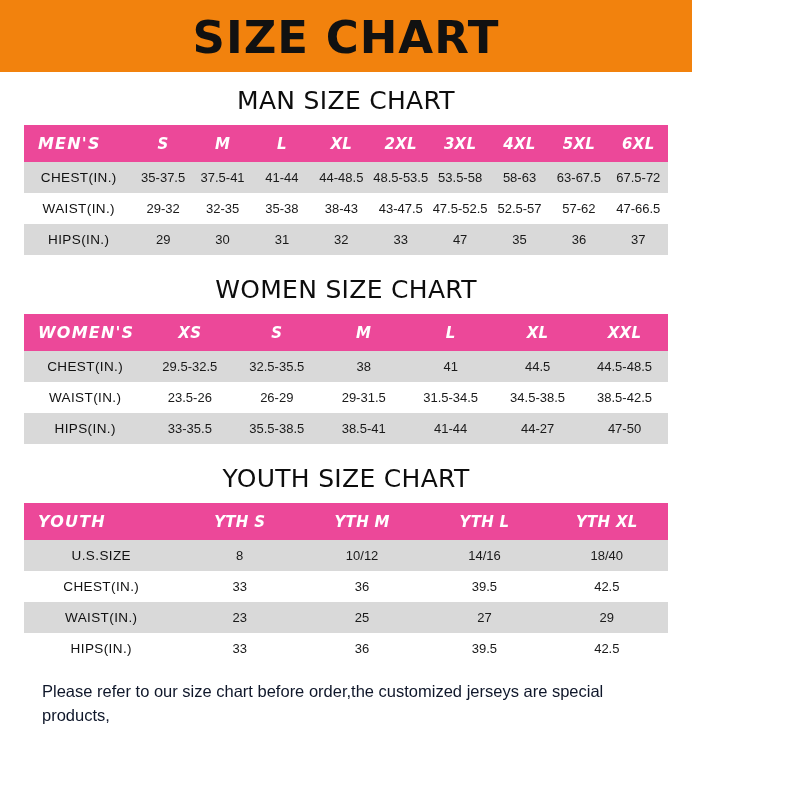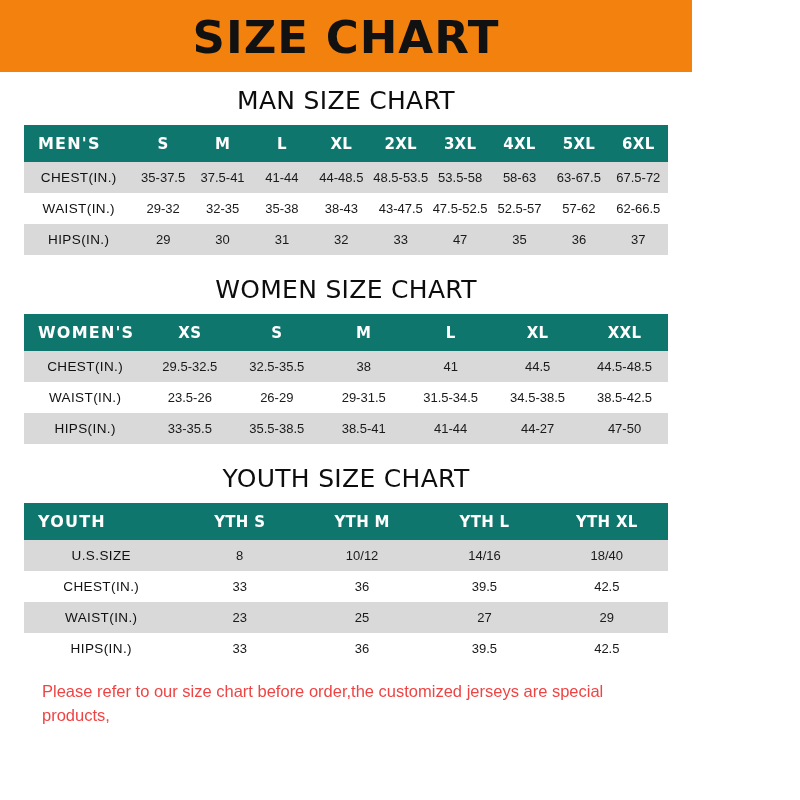--- a/index.html
+++ b/index.html
@@ -60,21 +60,22 @@
     border-collapse: collapse;
     table-layout: fixed;
   }
   table.chart th,
   table.chart td {
     text-align: center;
     vertical-align: middle;
   }
   
   table.chart thead tr {
-    background: #0f766e;
+    background: #ec4899;
+    font-style: italic;
   }
   table.chart thead th {
     color: #ffffff;
     font-family: "DejaVu Sans", sans-serif;
     font-weight: bold;
     font-size: 15px;
     padding: 9px 2px;
     letter-spacing: 0.3px;
   }
   table.chart thead th.rowhead {
@@ -99,21 +100,21 @@
   }
 
   
   .men col.c0 { width: 17%; }
   .women col.c0 { width: 19%; }
   .youth col.c0 { width: 24%; }
 
   .note {
     margin-top: 16px;
     padding: 0 18px;
-    color: #ef4444;
+    color: #0f172a;
     font-size: 16.5px;
     line-height: 1.45;
     font-family: "Liberation Sans", sans-serif;
     text-align: left;
   }
 </style>
 </head>
 <body>
 
 <div class="page">
@@ -168,21 +169,21 @@
         <tr class="even">
           <td class="rowlabel">WAIST(IN.)</td>
           <td>29-32</td>
           <td>32-35</td>
           <td>35-38</td>
           <td>38-43</td>
           <td>43-47.5</td>
           <td>47.5-52.5</td>
           <td>52.5-57</td>
           <td>57-62</td>
-          <td>62-66.5</td>
+          <td>47-66.5</td>
         </tr>
         <tr class="odd">
           <td class="rowlabel">HIPS(IN.)</td>
           <td>29</td>
           <td>30</td>
           <td>31</td>
           <td>32</td>
           <td>33</td>
           <td>47</td>
           <td>35</td>

